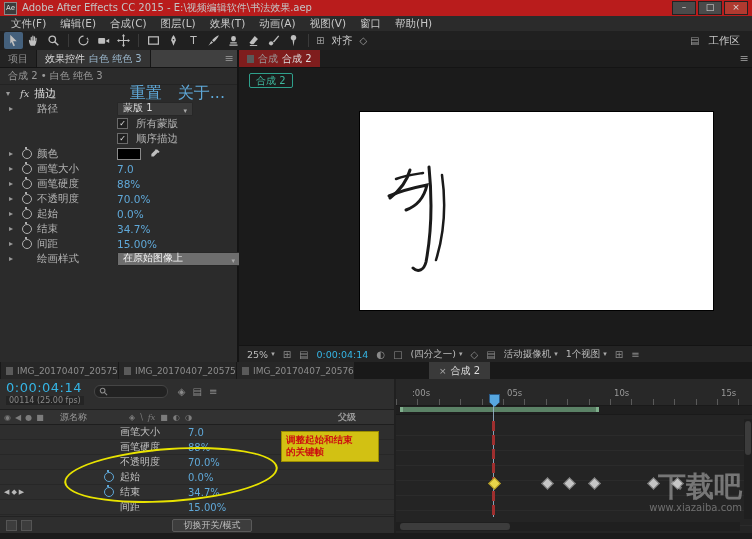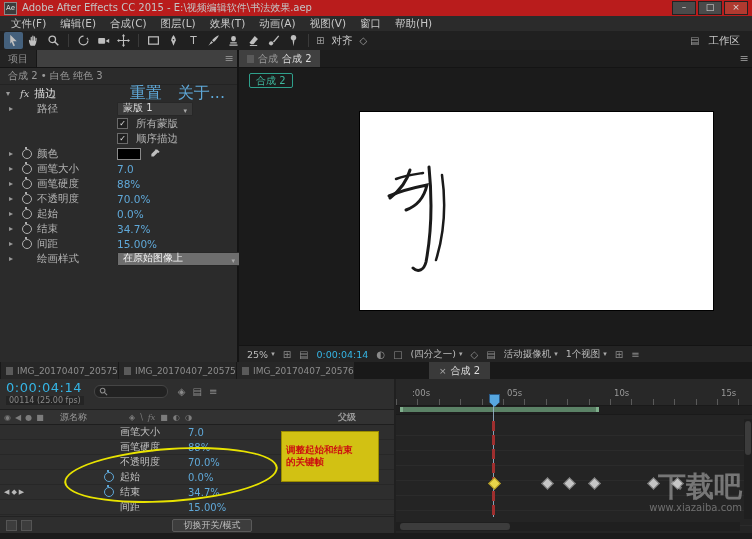--- a/index.html
+++ b/index.html
@@ -55,21 +55,21 @@
             padding:0 5px;height:12px;font-size:10px;color:#dcdcdc;min-width:64px;border-radius:1px;}
   .dropdown.selected{background:#6e6e6e;color:#f2f2f2;min-width:112px;}
   .caret{font-size:7px;color:#aaa;}
   .sw{width:8px;height:8px;border:1px solid #b0b0b0;border-radius:50%;position:relative;flex:none;}
   .sw::before{content:"";position:absolute;top:-3px;left:2px;width:2px;height:2px;background:#b0b0b0;}
   .sw.swa{border-color:#5fa8d8;}
   .sw.swa::before{background:#5fa8d8;}
   
   .viewer{position:absolute;left:239px;top:50px;right:0;height:312px;background:#1d1d1d;display:flex;flex-direction:column;}
   .viewer-tabs{height:17px;background:#1d1d1d;border-bottom:1px solid #141414;display:flex;align-items:center;}
-  .vtab{display:flex;align-items:center;gap:4px;background:#404040;height:100%;padding:0 8px;font-size:10px;}
+  .vtab{display:flex;align-items:center;gap:4px;background:#7f1d1d;height:100%;padding:0 8px;font-size:10px;}
   .vtab .dim{color:#9a9a9a;}
   .vtab .bright{color:#dddddd;}
   .tab-doc-icon{width:7px;height:8px;background:#5a5a5a;flex:none;}
   .viewer-content{flex:1;position:relative;background:#1b1b1b;overflow:hidden;}
   .comp-badge{position:absolute;left:10px;top:5px;border:1px solid #2fa08c;color:#3fb89e;font-size:10px;padding:0 6px;border-radius:2px;line-height:13px;}
   .canvas{position:absolute;left:121px;top:44px;width:353px;height:198px;background:#ffffff;box-shadow:0 0 0 1px #000;}
   .viewer-status{height:16px;background:#242424;border-top:1px solid #141414;display:flex;align-items:center;gap:8px;
                  padding:0 8px;font-size:9.5px;color:#bcbcbc;white-space:nowrap;overflow:hidden;}
   .vs-group{display:flex;align-items:center;gap:3px;}
   .vs-cyan{color:#35b5e5;}
@@ -126,21 +126,21 @@
   .kf{position:absolute;width:7px;height:7px;transform:rotate(45deg);background:#c6c6c6;border:1px solid #6a6a6a;z-index:10;}
   .kf.current{background:#e8d44a;border-color:#a89020;}
   .hscroll{position:absolute;left:0;right:12px;bottom:2px;height:9px;background:#1f1f1f;}
   .hscroll-handle{position:absolute;left:4px;top:1px;width:110px;height:7px;background:#3c3c3c;border-radius:3px;}
   .vscroll{position:absolute;right:0;top:40px;bottom:14px;width:8px;background:#1f1f1f;}
   .vscroll-handle{position:absolute;top:2px;left:1px;width:6px;height:34px;background:#3c3c3c;border-radius:3px;}
   
   .ellipse{position:absolute;left:64px;top:448px;width:210px;height:50px;border:2px solid #e8e300;border-radius:50%;
            transform:rotate(-4deg);pointer-events:none;z-index:60;}
   .callout{position:absolute;left:281px;top:431px;width:88px;z-index:60;background:#d2c113;color:#cc1010;
-           font-size:9.5px;font-weight:bold;line-height:1.3;padding:12px 4px;border:1px solid #9a8c00;}
+           font-size:9.5px;font-weight:bold;line-height:1.3;padding:2px 4px;border:1px solid #9a8c00;}
   .watermark{position:absolute;right:10px;top:472px;z-index:55;text-align:right;pointer-events:none;}
   .wm-title{font-size:28px;font-weight:bold;color:rgba(200,200,200,.5);line-height:30px;}
   .wm-url{font-size:10px;color:rgba(200,200,200,.45);}
 </style>
 </head>
 <body>
 
 <div class="app">
 
   <div class="titlebar">
@@ -254,20 +254,24 @@
     <span class="tb-right">
       <span class="tb-icon">▤</span>
       <span class="tb-label">工作区</span>
     </span>
   </div>
 
   <div class="main-left">
     <div class="panel-tabs">
       <span class="ptab">
         <span>项目</span>
+      </span>
+      <span class="ptab active">
+        <span>效果控件</span>
+        <span class="tab-target">白色 纯色 3</span>
       </span>
       <span class="panel-menu">≡</span>
     </div>
     <div class="breadcrumb">合成 2 • 白色 纯色 3</div>
     <div class="fx-header">
       <span class="twirl">▾</span>
       <span class="fx-badge">fx</span>
       <span class="fx-name">描边</span>
       <span class="fx-links">
         <span class="fx-link">重置</span>

